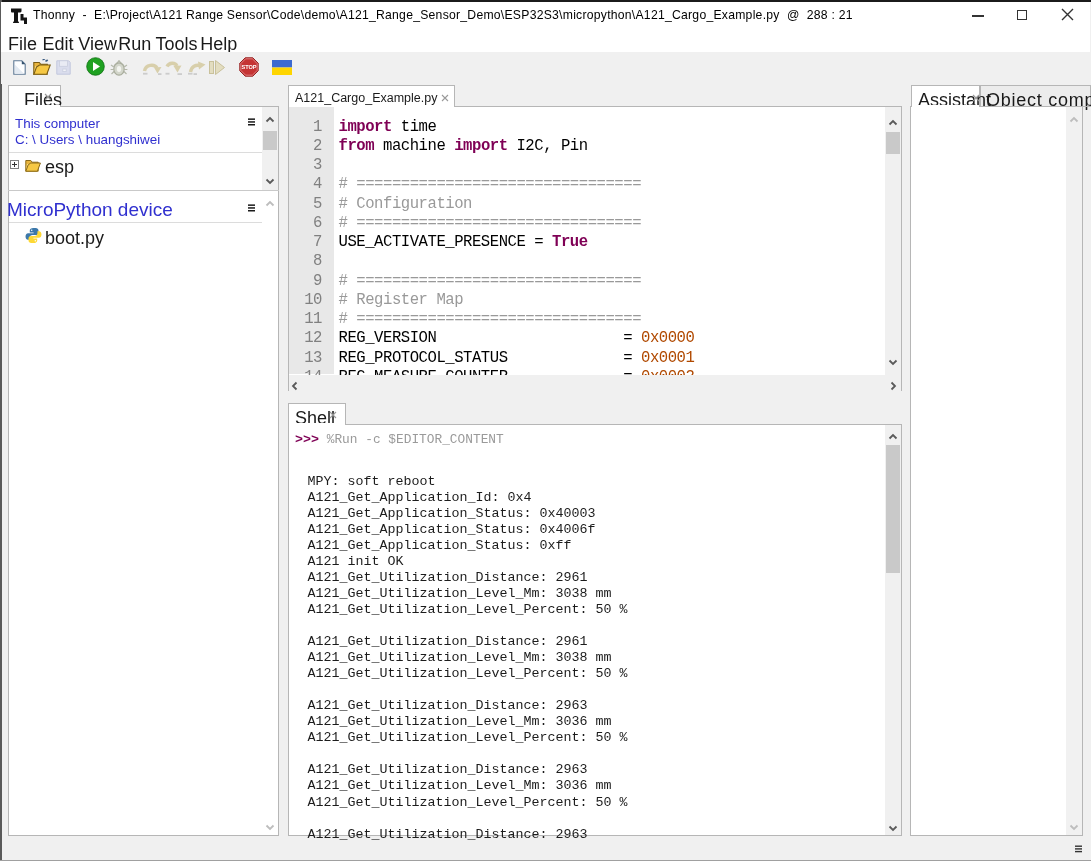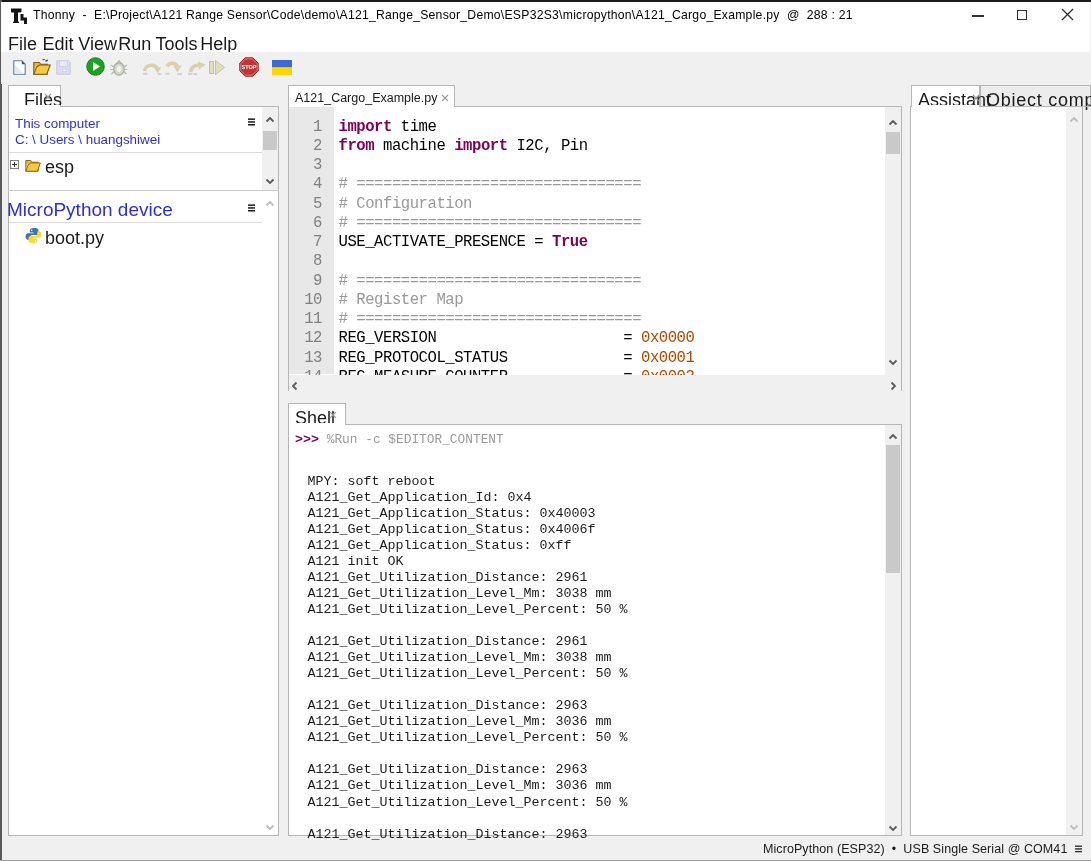--- a/index.html
+++ b/index.html
@@ -292,19 +292,18 @@
   <div class="abs" style="left:912px;top:105px;width:67px;height:3px;background:#ffffff;"></div>
   <div class="abs" style="left:1083px;top:106px;width:8px;height:1px;background:#b6b6b6;"></div>
   <div class="trough" style="left:1066px;top:107px;width:16px;height:728px;background:#f1f1f1;"></div>
   <svg class="abs" style="left:1069px;top:115px;" width="10" height="9" viewBox="0 0 10 9">
       <path d="M1.5,6.5 L5,3 L8.5,6.5" stroke="#bdbdbd" stroke-width="1.8" fill="none"></path>
     </svg>
   <svg class="abs" style="left:1069px;top:823px;" width="10" height="9" viewBox="0 0 10 9">
       <path d="M1.5,2.5 L5,6 L8.5,2.5" stroke="#bdbdbd" stroke-width="1.8" fill="none"></path>
     </svg>
 
-  <div class="abs ui" style="left:763px;top:842px;font-size:12.5px;letter-spacing:0.08px;color:#1a1a1a;">MicroPython (ESP32)&nbsp; •&nbsp; USB Single Serial @ COM41</div>
   <svg class="abs" style="left:1074.5px;top:845px;" width="7" height="8" viewBox="0 0 7 8">
       <rect x="0" y="0.5" width="7" height="1.4" fill="#333"></rect>
       <rect x="0" y="3.2" width="7" height="1.4" fill="#333"></rect>
       <rect x="0" y="5.9" width="7" height="1.4" fill="#333"></rect>
     </svg>
 </div>
 
 </body></html>

